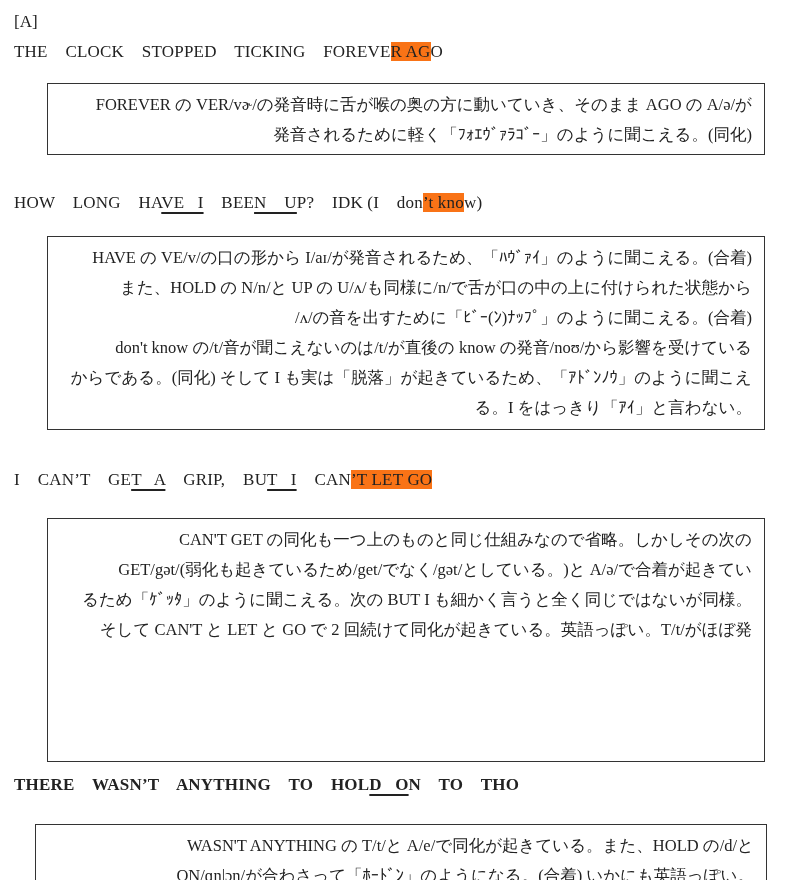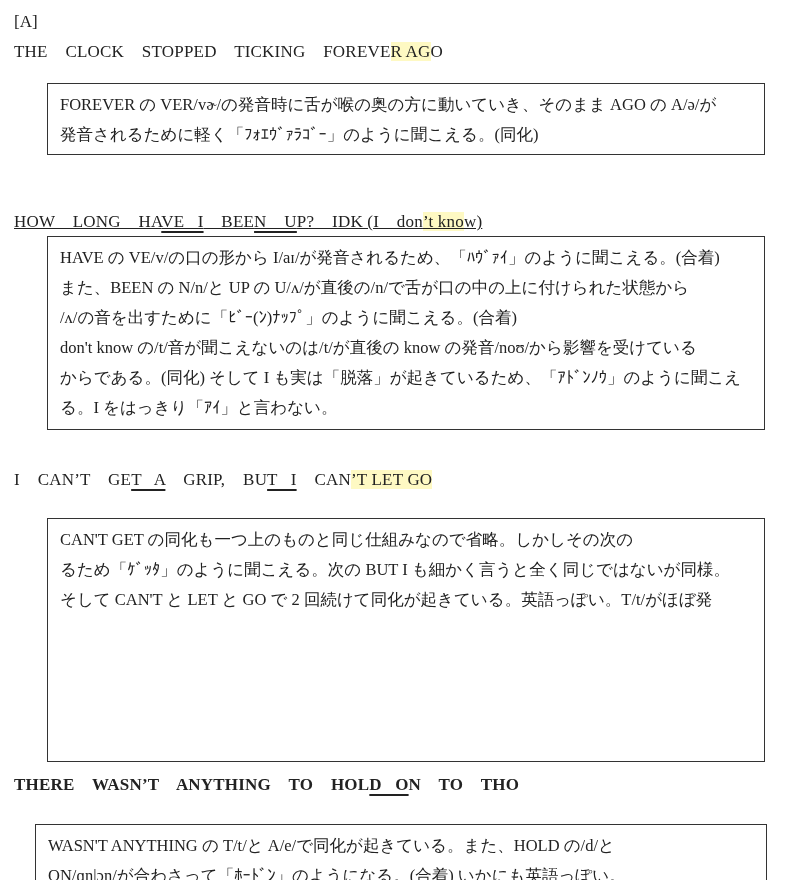--- a/index.html
+++ b/index.html
@@ -7,52 +7,53 @@
       width: 800px; height: 880px; position: relative; overflow: hidden;
       font-family: "Liberation Serif", "DejaVu Serif", serif;
       color: #222222;
     }
     .label { position: absolute; left: 14px; top: 12px; font-size: 17px; }
     .lyric {
       position: absolute; left: 14px; font-size: 17px; white-space: pre;
       letter-spacing: 0.2px;
     }
     .lyric span.u { text-decoration: underline; text-underline-offset: 4px; text-decoration-thickness: 1.5px; }
-    .lyric span.h { background: #fef9c3; }
+    .lyric span.h { background: #f97316; }
     .box {
       position: absolute; left: 47px; width: 718px; border: 1.5px solid #333;
       box-sizing: border-box; padding: 6px 12px 8px 12px;
       font-size: 16.5px; line-height: 30px;
     }
-    .box p { margin: 0; }
+    .box p { margin: 0; text-align: right; }
   </style>
 </head>
 <body>
 
 <div class="label">[A]</div>
 
 <div class="lyric" style="top:42px;"><span>THE    CLOCK    STOPPED    TICKING    FOREVE</span><span class="h">R AG</span><span>O</span></div>
 <div class="box" style="top:83px; height:72px;">
   <p>FOREVER の VER/vɚ/の発音時に舌が喉の奥の方に動いていき、そのまま AGO の A/ə/が</p>
   <p>発音されるために軽く「ﾌｫｴｳﾞｧﾗｺﾞｰ」のように聞こえる。(同化)</p>
 </div>
 
-<div class="lyric" style="top:212px;text-decoration:underline;"><span>HOW    LONG    HA</span><span class="u">VE   I</span><span>    BEE</span><span class="u">N    U</span><span>P?    IDK (I    don</span><span class="h">’t kno</span><span>w)</span></div>
+<div class="lyric" style="top:193px;"><span>HOW    LONG    HA</span><span class="u">VE   I</span><span>    BEE</span><span class="u">N    U</span><span>P?    IDK (I    don</span><span class="h">’t kno</span><span>w)</span></div>
 <div class="box" style="top:236px; height:194px;">
   <p>HAVE の VE/v/の口の形から I/aɪ/が発音されるため、「ﾊｳﾞｧｲ」のように聞こえる。(合着)</p>
-  <p>また、BEEN の N/n/と UP の U/ʌ/が直後の/n/で舌が口の中の上に付けられた状態から</p>
+  <p>また、HOLD の N/n/と UP の U/ʌ/も同様に/n/で舌が口の中の上に付けられた状態から</p>
   <p>/ʌ/の音を出すために「ﾋﾞｰ(ﾝ)ﾅｯﾌﾟ」のように聞こえる。(合着)</p>
   <p>don't know の/t/音が聞こえないのは/t/が直後の know の発音/noʊ/から影響を受けている</p>
   <p>からである。(同化) そして I も実は「脱落」が起きているため、「ｱﾄﾞﾝﾉｳ」のように聞こえ</p>
   <p>る。I をはっきり「ｱｲ」と言わない。</p>
 </div>
 
 <div class="lyric" style="top:470px;text-align:right;"><span>I    CAN’T    GE</span><span class="u">T   A</span><span>    GRIP,    BU</span><span class="u">T   I</span><span>    CAN</span><span class="h">’T LET GO</span></div>
 <div class="box" style="top:518px; height:244px;">
   <p>CAN'T GET の同化も一つ上のものと同じ仕組みなので省略。しかしその次の</p>
+  <p>GET/gət/(弱化も起きているため/get/でなく/gət/としている。)と A/ə/で合着が起きてい</p>
   <p>るため「ｹﾞｯﾀ」のように聞こえる。次の BUT I も細かく言うと全く同じではないが同様。</p>
   <p>そして CAN'T と LET と GO で 2 回続けて同化が起きている。英語っぽい。T/t/がほぼ発</p>
 </div>
 
 <div class="lyric" style="top:775px;font-weight:bold;"><span>THERE    WASN’T    ANYTHING    TO    HOL</span><span class="u">D   O</span><span>N    TO    THO</span></div>
 <div class="box" style="top:824px; height:75px; left:35px; width:732px;">
   <p>WASN'T ANYTHING の T/t/と A/e/で同化が起きている。また、HOLD の/d/と</p>
   <p>ON/ɑn|ɔn/が合わさって「ﾎｰﾄﾞﾝ」のようになる。(合着) いかにも英語っぽい。</p>
 </div>
 

